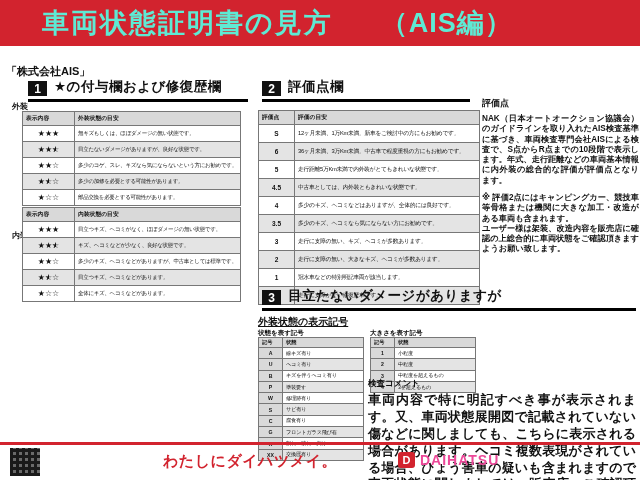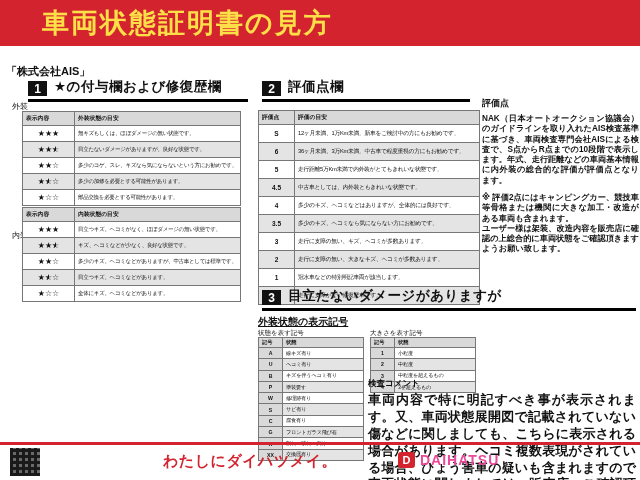--- a/index.html
+++ b/index.html
@@ -1,34 +1,34 @@
 <!DOCTYPE html>
 <html><head>
 <meta charset="utf-8">
 <style>
   html,body{margin:0;padding:0;}
   .page{position:relative;width:640px;height:480px;background:#fff;overflow:hidden;
         font-family:"Liberation Sans","DejaVu Sans",sans-serif;color:#111;}
   
   .banner{position:absolute;top:0;left:0;width:640px;height:46px;background:#d2232e;
-          display:flex;align-items:center;color:#fde047;font-weight:bold;}
+          display:flex;align-items:center;color:#5eead4;font-weight:bold;}
   .banner .t1{font-size:27px;margin-left:42px;letter-spacing:2px;}
   .banner .t2{font-size:27px;margin-left:48px;letter-spacing:1px;}
   .company{position:absolute;top:64px;left:6px;font-size:11px;font-weight:bold;}
   
   .sechead{position:absolute;display:flex;align-items:flex-end;gap:7px;
            border-bottom:3px solid #000;padding-bottom:3px;}
   .secnum{background:#111;color:#fff;font-weight:bold;font-size:12px;width:19px;height:15px;
           display:flex;align-items:center;justify-content:center;flex:0 0 auto;}
   .sectitle{font-size:13.5px;font-weight:bold;letter-spacing:0.5px;white-space:nowrap;}
   #sec1head{left:28px;top:78px;width:220px;}
   #sec2head{left:262px;top:78px;width:208px;}
   #sec3head{left:262px;top:287px;width:374px;}
   
-  .lbl{position:absolute;font-weight:normal;font-size:8px;}
+  .lbl{position:absolute;font-weight:bold;font-size:8px;}
   
   table{border-collapse:collapse;position:absolute;table-layout:fixed;background:#fff;}
   th,td{border:1px solid #777;overflow:hidden;white-space:nowrap;}
   thead th{background:#d9d9d9;font-size:5.8px;text-align:left;padding:2px 3px;font-weight:bold;}
   tr.alt td{background:#e4e4e4;}
   
   .startable{left:22px;width:219px;}
   #tbl-ext{top:111px;} #tbl-int{top:207px;}
   .startable col.c1{width:52px;} 
   .startable td{height:13px;}
@@ -76,20 +76,21 @@
             font-weight:bold;font-size:11px;display:flex;align-items:center;justify-content:center;}
   .brandname{font-size:14px;font-weight:bold;color:#ec4899;letter-spacing:1px;}
 </style>
 </head>
 <body>
 
 <div class="page">
 
   <div class="banner">
     <span class="t1">車両状態証明書の見方</span>
+    <span class="t2">（AIS編）</span>
   </div>
 
   <div class="company">「株式会社AIS」</div>
 
   <div class="sechead" id="sec1head">
     <span class="secnum">1</span>
     <span class="sectitle">★の付与欄および修復歴欄</span>
   </div>
 
   <div class="lbl" style="left:12px;top:101px;">外装</div>

